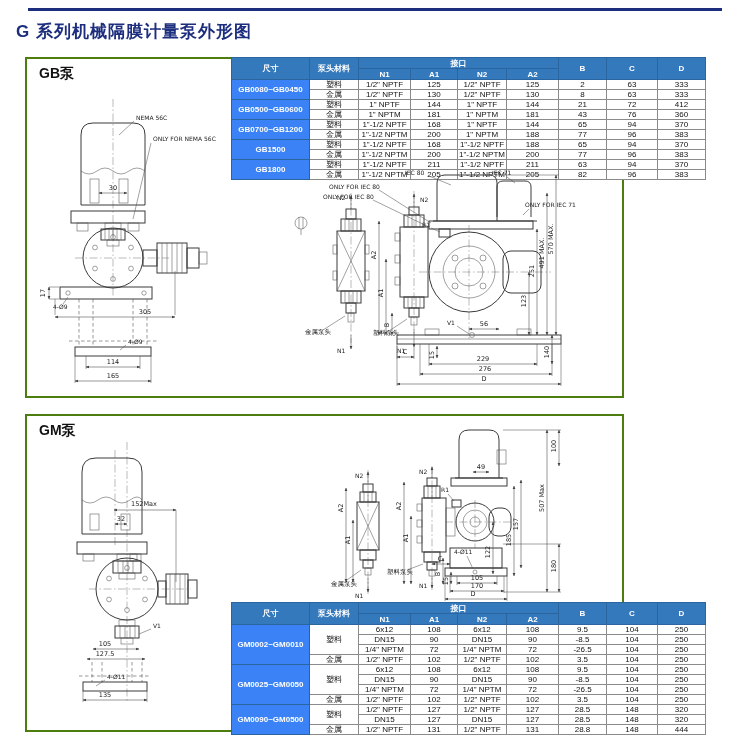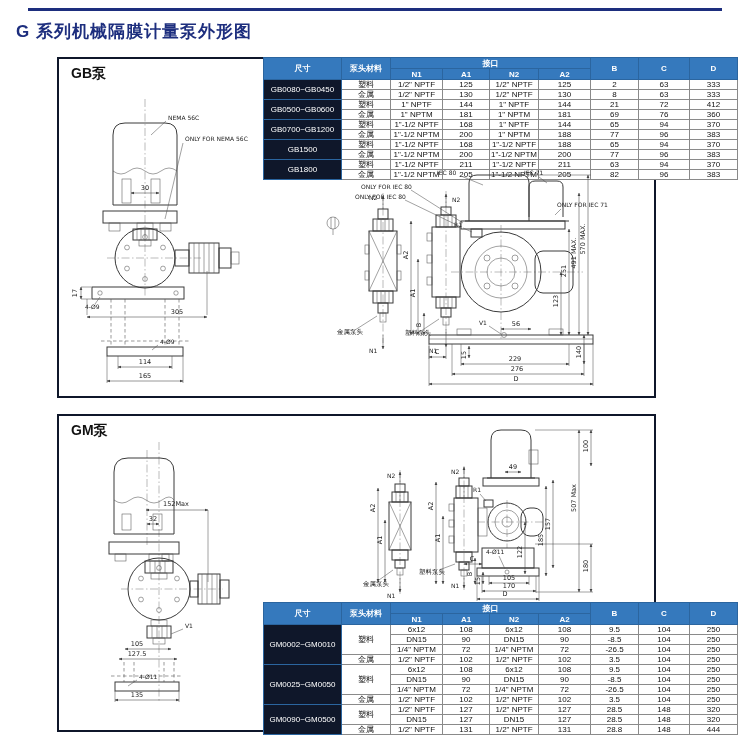--- a/index.html
+++ b/index.html
@@ -1,30 +1,30 @@
 <!DOCTYPE html>
 <html><head>
 <meta charset="utf-8">
 <style>
   html,body{margin:0;padding:0;}
   body{width:750px;height:754px;background:#fff;position:relative;overflow:hidden;
        font-family:"Liberation Sans", sans-serif;}
   .topline{position:absolute;left:28px;top:8px;width:694px;height:3px;background:#1d2e7e;}
   .title{position:absolute;left:16px;top:20px;font-size:17px;font-weight:bold;color:#1d2e7e;letter-spacing:1px;}
-  .panel{position:absolute;left:25px;width:599px;border:2px solid #0f172a;background:#fff;box-sizing:border-box;margin-left:32px;}
+  .panel{position:absolute;left:25px;width:599px;border:2px solid #4d7c0f;background:#fff;box-sizing:border-box;}
   #gb-panel{top:57px;height:341px;}
   #gm-panel{top:414px;height:318px;}
   .panel-label{position:absolute;left:12px;top:6px;font-size:14px;font-weight:bold;color:#111;}
   .pump-table{position:absolute;border-collapse:collapse;table-layout:fixed;width:474px;background:#fff;border:1px solid #222;}
   #gb-table{left:204px;top:-2px;}
   #gm-table{left:204px;top:186px;}
   .pump-table th,.pump-table td{border:1px solid #8a8a8a;font-size:8px;padding:0 1px;text-align:center;
       height:9px;line-height:9px;overflow:hidden;white-space:nowrap;color:#111;font-weight:normal;}
   .pump-table thead th{background:#3579bd;color:#fff;font-weight:bold;height:10px;border-color:#2b659f;}
-  .pump-table td.size{background:#0f172a;color:#fff;font-weight:normal;font-size:8px;border-color:#2b659f;}
+  .pump-table td.size{background:#3b82f6;color:#fff;font-weight:bold;font-size:8px;border-color:#2b659f;}
   svg{position:absolute;overflow:visible;}
   #gb-front{left:8px;top:34px;}
   #gb-side{left:250px;top:108px;}
   #gm-front{left:12px;top:20px;}
   #gm-side{left:300px;top:6px;}
   .out{fill:none;stroke:#3a3a3a;stroke-width:1;}
   .thin{fill:none;stroke:#555;stroke-width:.55;}
   .cl{fill:none;stroke:#777;stroke-width:.5;stroke-dasharray:8 2.5 1.5 2.5;}
   .hid{fill:none;stroke:#555;stroke-width:.6;stroke-dasharray:3.5 2.5;}
   .dim{stroke:#444;stroke-width:.55;fill:none;}
@@ -101,21 +101,21 @@
           <td>21</td>
           <td>72</td>
           <td>412</td>
         </tr>
         <tr>
           <td class="mat" rowspan="1">金属</td>
           <td>1" NPTM</td>
           <td>181</td>
           <td>1" NPTM</td>
           <td>181</td>
-          <td>69</td>
+          <td>43</td>
           <td>76</td>
           <td>360</td>
         </tr>
         <tr>
           <td class="size" rowspan="2">GB0700~GB1200</td>
           <td class="mat" rowspan="1">塑料</td>
           <td>1"-1/2 NPTF</td>
           <td>168</td>
           <td>1" NPTF</td>
           <td>144</td>

